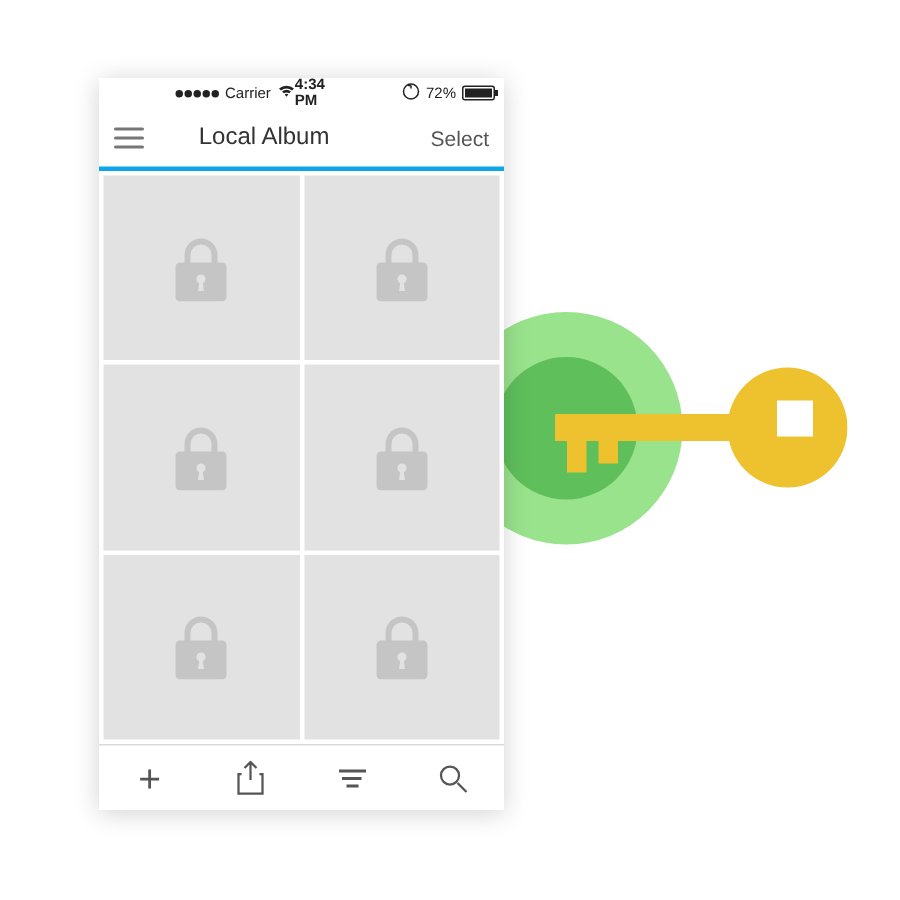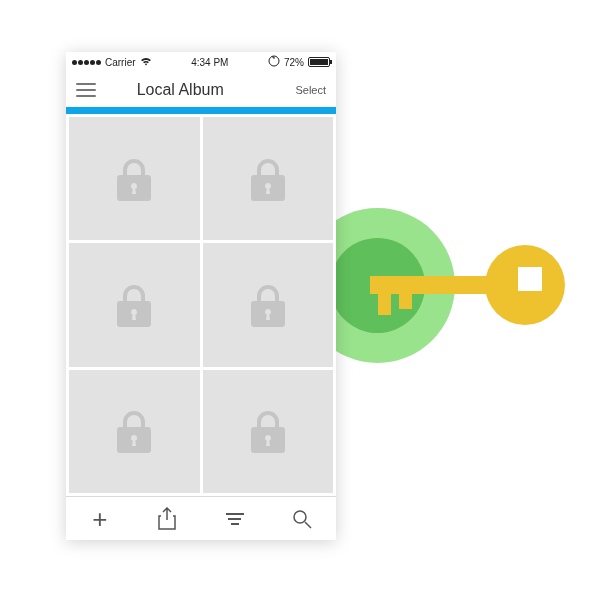--- a/index.html
+++ b/index.html
@@ -67,47 +67,47 @@
   
   .status-bar {
     height: 20px;
     display: flex;
     align-items: center;
     justify-content: space-between;
     padding: 0 6px;
     font-size: 10px;
     color: #222;
   }
-  .status-left, .status-right { display: flex; align-items: center; gap: 4px; }
+  .status-left, .status-right { display: flex; align-items: center; gap: 4px; margin-left: 45px; }
   .dots { display: flex; gap: 1px; }
   .dot { width: 5px; height: 5px; border-radius: 50%; background: #222; }
   .wifi-mark { font-size: 10px; }
   .battery {
     width: 22px; height: 10px; border: 1px solid #222; border-radius: 2px; position: relative;
   }
   .battery::after {
     content: ""; position: absolute; right: -3px; top: 2px; width: 2px; height: 4px; background: #222;
   }
   .battery-fill { position: absolute; left:1px; top:1px; bottom:1px; right:1px; background:#222; }
 
   
   .navbar {
     height: 42px;
-    border-bottom: 7px solid #0ea5e9;
+    border-bottom: 3px solid #0ea5e9;
     display: flex;
     align-items: center;
     justify-content: space-between;
     padding: 0 10px;
   }
   .hamburger {
     width: 20px; height: 14px; display:flex; flex-direction:column; justify-content:space-between;
   }
   .hamburger span { display:block; height:2px; background:#777; border-radius:1px; }
   .nav-title { font-size: 16px; color:#333; font-weight: 400; }
-  .nav-select { font-size: 11px; color:#555; font-weight: 300; margin-left: 31px; }
+  .nav-select { font-size: 14px; color:#555; font-weight: 300; margin-left: 31px; }
 
   
   .grid {
     flex: 1;
     display: grid;
     grid-template-columns: 1fr 1fr;
     grid-template-rows: 1fr 1fr 1fr;
     gap: 3px;
     padding: 3px;
     background: #fff;
@@ -167,21 +167,21 @@
             <span class="dot"></span>
             <span class="dot"></span>
         </span>
         <span>Carrier</span>
         <span class="wifi-mark">
           <svg width="12" height="9" viewBox="0 0 12 9">
               <path d="M6 8.5 L7.2 7 A2 2 0 0 0 4.8 7 Z M3 5 A5 5 0 0 1 9 5 L7.8 6.2 A3.2 3.2 0 0 0 4.2 6.2 Z M1 3 A8 8 0 0 1 11 3 L9.7 4.3 A6.2 6.2 0 0 0 2.3 4.3 Z" fill="#222"></path>
             </svg>
         </span>
       </div>
-      <div style="font-weight:400;">4:34 PM</div>
+      <div style="font-weight:700;">4:34 PM</div>
       <div class="status-right">
         <span>
           <svg width="12" height="12" viewBox="0 0 12 12">
               <circle cx="6" cy="6" r="5" fill="none" stroke="#222" stroke-width="1"></circle>
               <path d="M6 2 L6 4 M4 2 L6 2" stroke="#222" stroke-width="1" fill="none"></path>
             </svg>
         </span>
         <span>72%</span>
         <span class="battery">
             <span class="battery-fill"></span>

